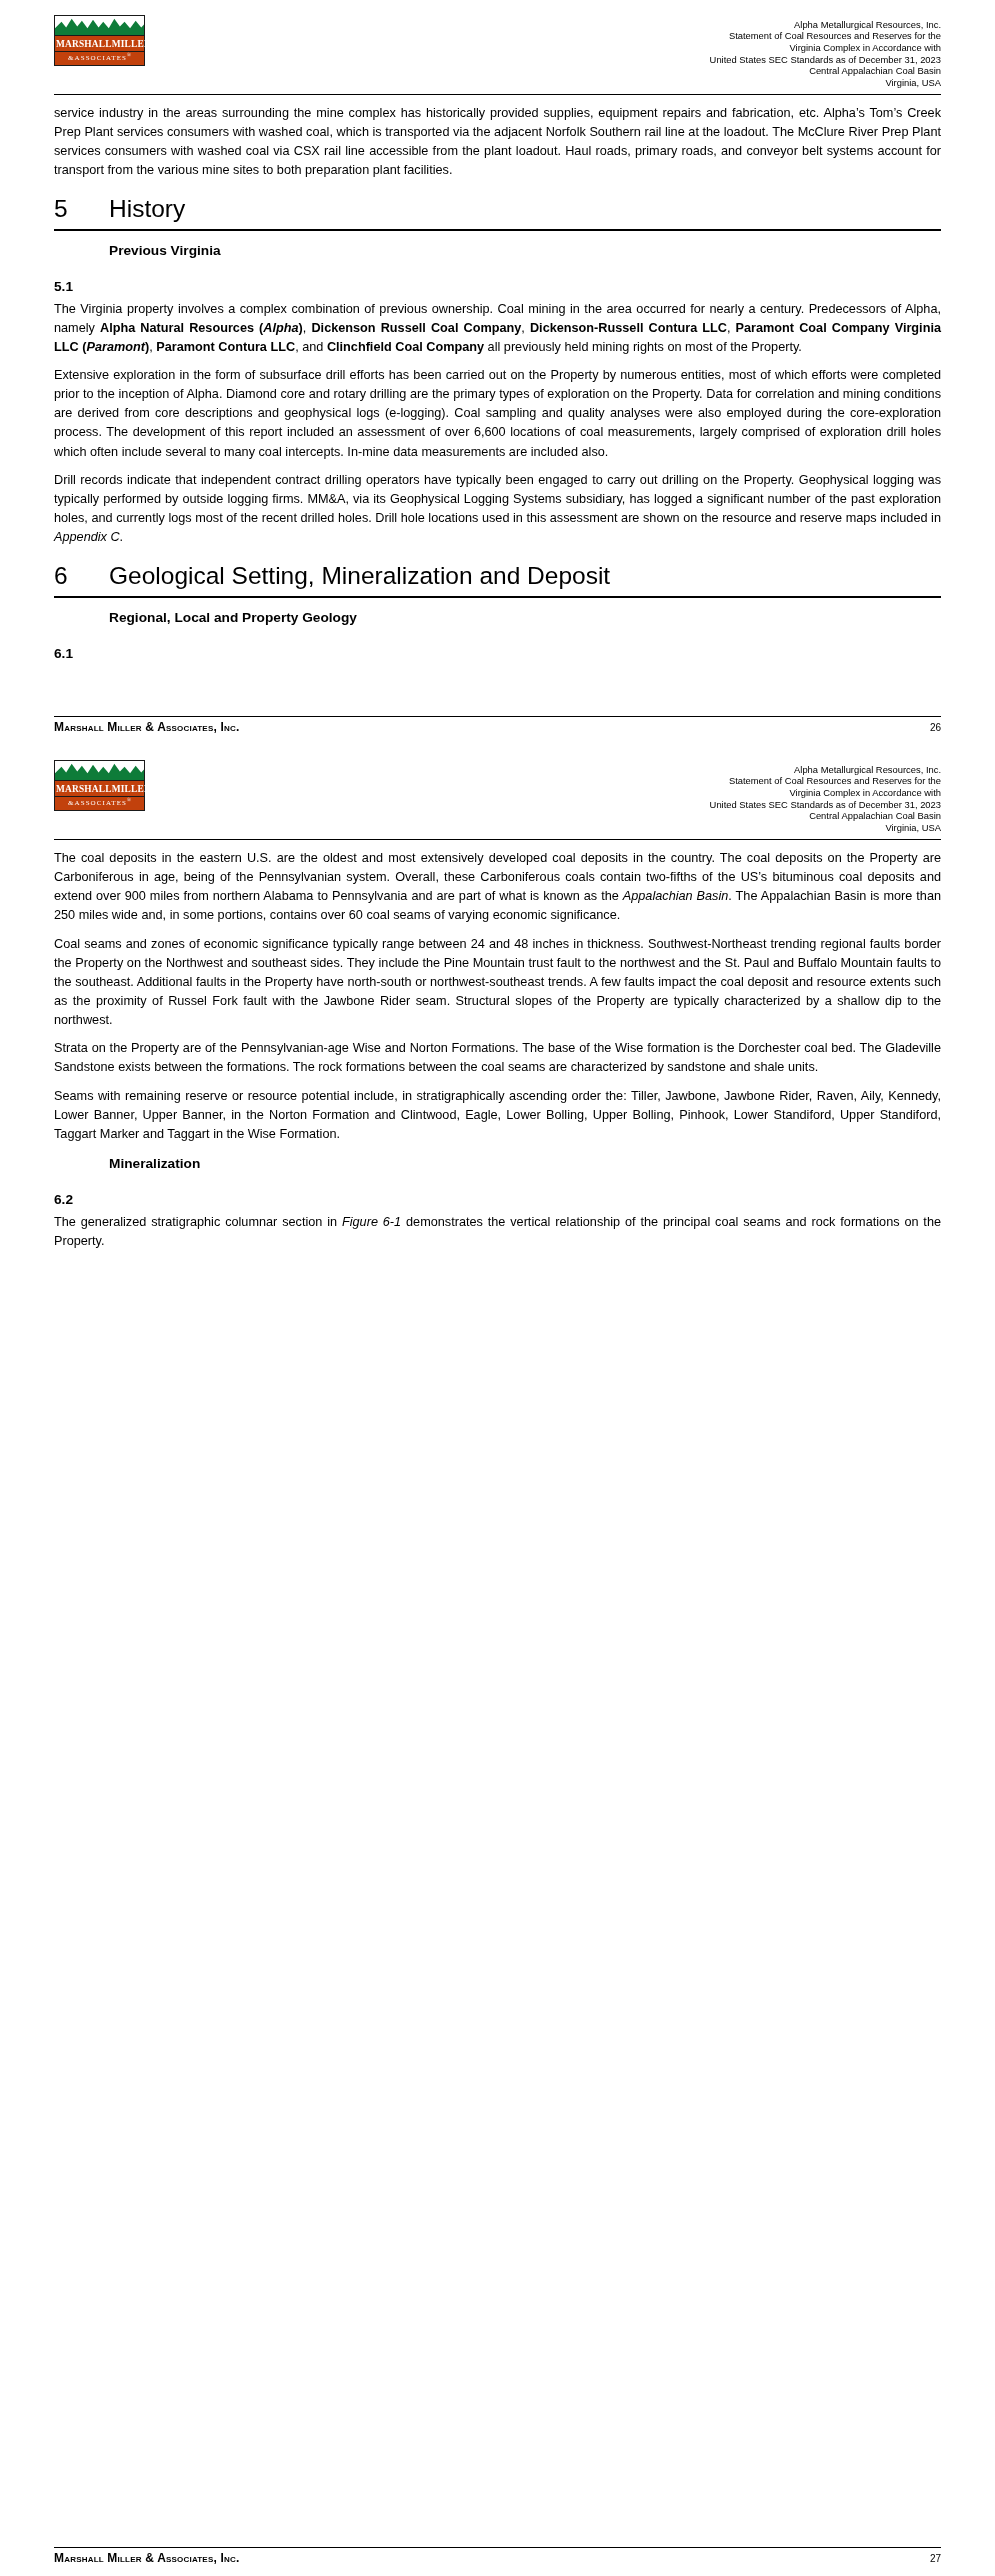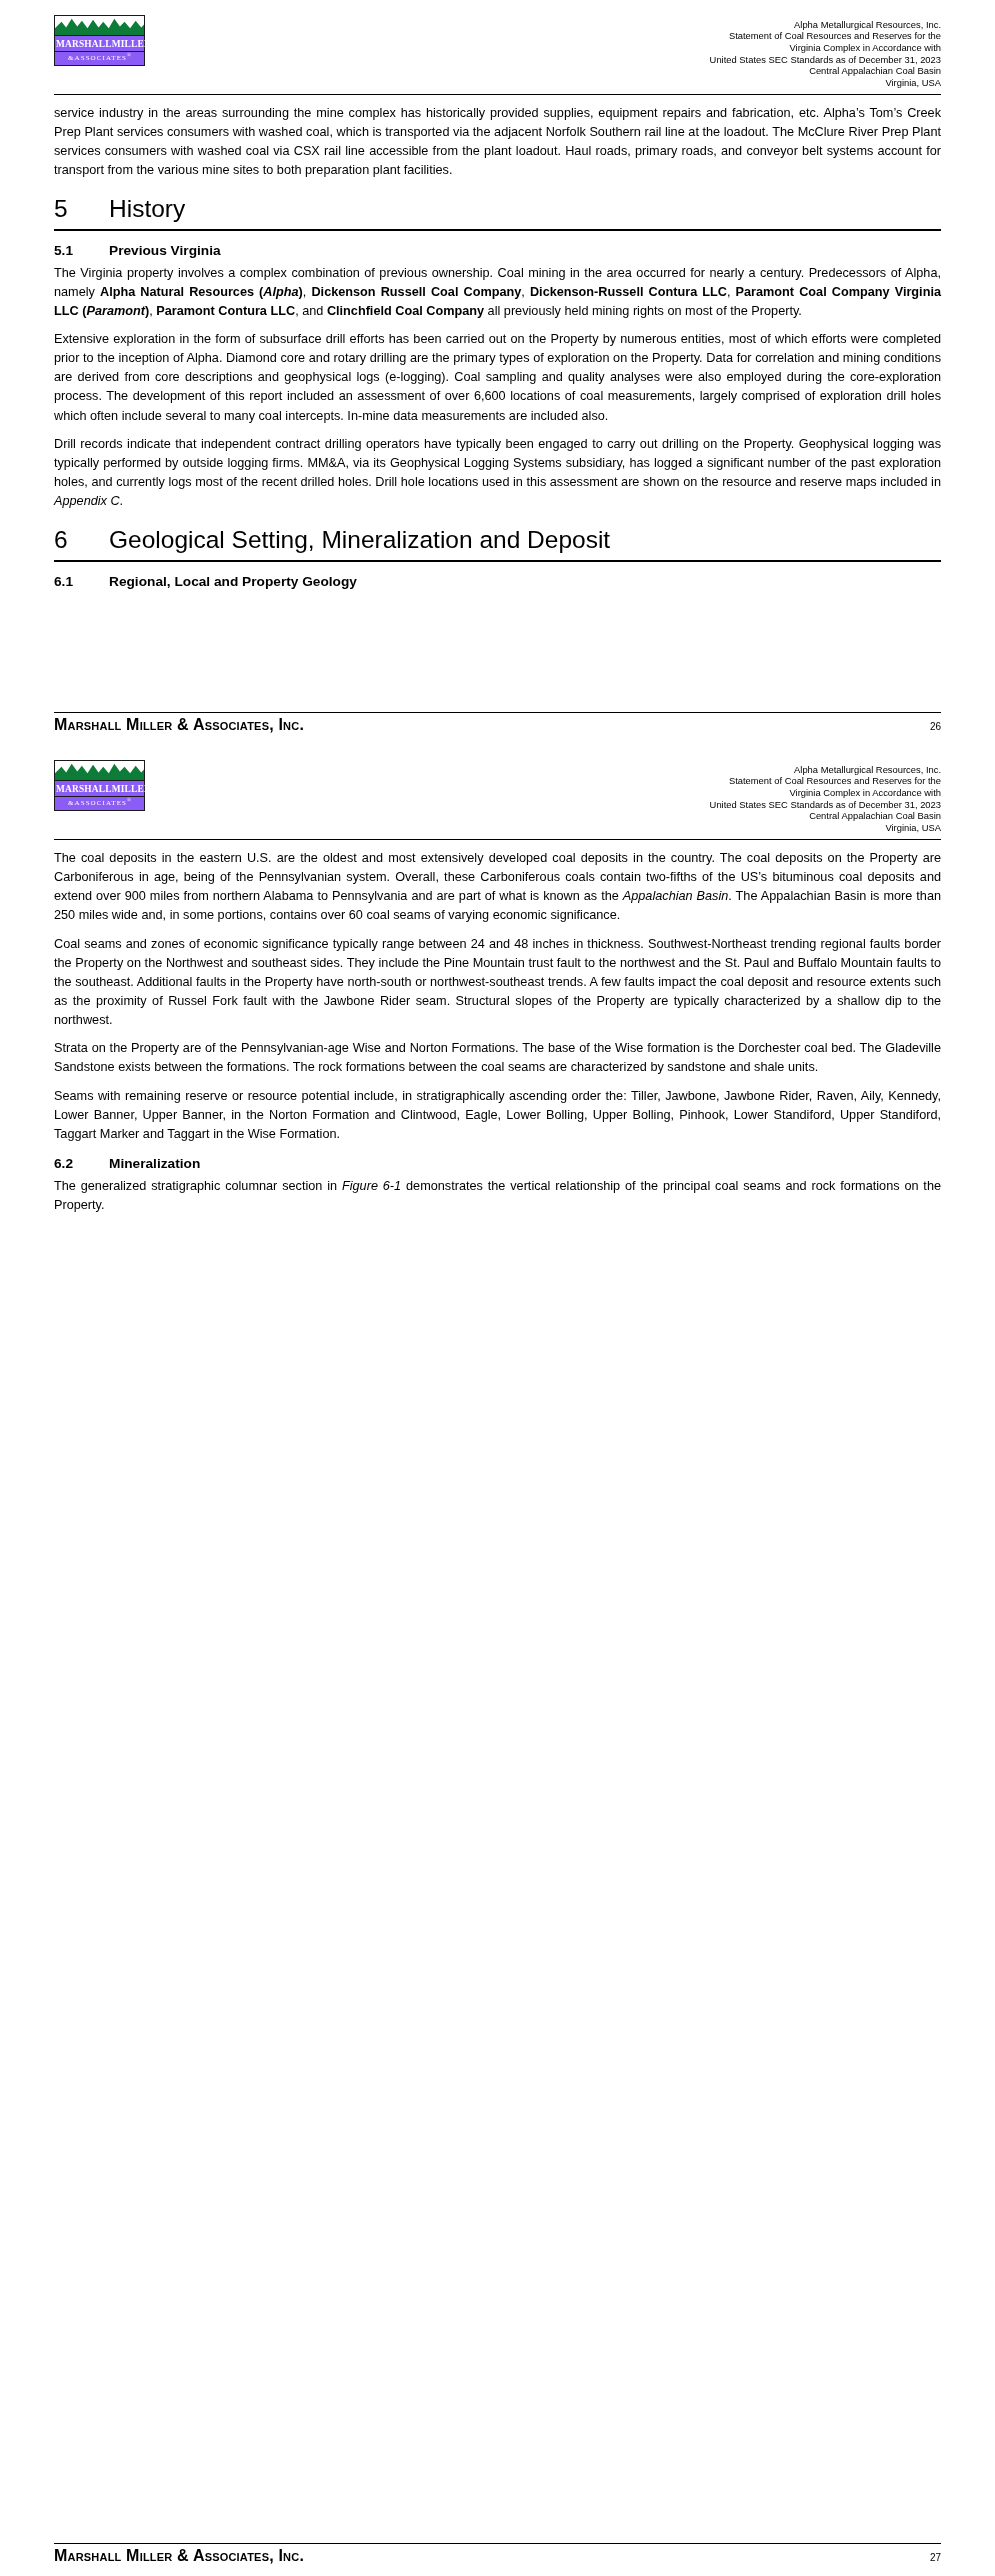--- a/index.html
+++ b/index.html
@@ -9,47 +9,47 @@
   .canvas { width: 995px; height: 2576px; background: #fff; overflow: hidden; }
 
   .page { display: flex; flex-direction: column; padding: 15px 54px 11.3px; }
   .page-1 { height: 745px; }
   .page-2 { height: 1831px; }
 
   
   .page-header { display: flex; justify-content: space-between; align-items: flex-start; }
   .logo { width: 91px; border: 0.9px solid #1a1a1a; background: #fff; flex: none; }
   .logo-mountains { display: block; width: 100%; height: 19px; background: #fff; }
-  .logo-band { background: #8b5cf6; color: #fff; text-align: center;
+  .logo-band { background: #c2410c; color: #fff; text-align: center;
                font-family: "Liberation Serif", serif; border-top: 0.9px solid #1a1a1a; }
   .logo-name { font-size: 9.4px; font-weight: bold; letter-spacing: 0.2px; padding: 2.8px 0.9px 1.9px; white-space: nowrap; }
   .logo-sub  { font-size: 7px; letter-spacing: 1.1px; padding: 0 0.9px 2.8px; white-space: nowrap; }
   .reg { font-size: 5.2px; vertical-align: super; letter-spacing: 0; }
 
   .header-right { text-align: right; font-size: 9.4px; line-height: 1.24; padding-top: 3.8px; margin-left: 10px; }
 
   .header-rule { border-bottom: 1.1px solid #000; margin-top: 5.7px; }
 
   
   main { margin-top: 8.5px; }
   p.body { font-size: 12.7px; line-height: 1.5; text-align: justify; margin-bottom: 9.4px; }
   .b { font-weight: bold; }
   .i { font-style: italic; }
 
   .h1 { display: flex; align-items: baseline; font-size: 24.5px; font-weight: 400;
         margin: 15px 0 9.4px; padding-bottom: 5.7px; border-bottom: 2.4px solid #000; }
   .h1 .h-num { width: 55px; flex: none; }
   .h2 { display: flex; font-size: 13.7px; font-weight: bold; margin: 12.3px 0 5.7px; }
-  .h2 .h-num { width: 55px; flex: none; }
+  .h2 .h-num { width: 55px; flex: none; margin-top: 36px; }
 
   
   .page-footer { margin-top: auto; }
   .footer-rule { border-top: 0.9px solid #000; margin-bottom: 2.8px; }
   .footer-row { display: flex; justify-content: space-between; align-items: baseline; }
-  .footer-company { font-variant: small-caps; font-weight: bold; font-size: 16px; letter-spacing: 0.2px; text-align: right; }
+  .footer-company { font-variant: small-caps; font-weight: bold; font-size: 12px; letter-spacing: 0.2px; text-align: right; }
   .footer-page { font-size: 10px; }
 </style>
 </head>
 <body>
 
 <div class="canvas">
 
   <section class="page page-1">
     <header class="page-header">
       <div class="logo">

